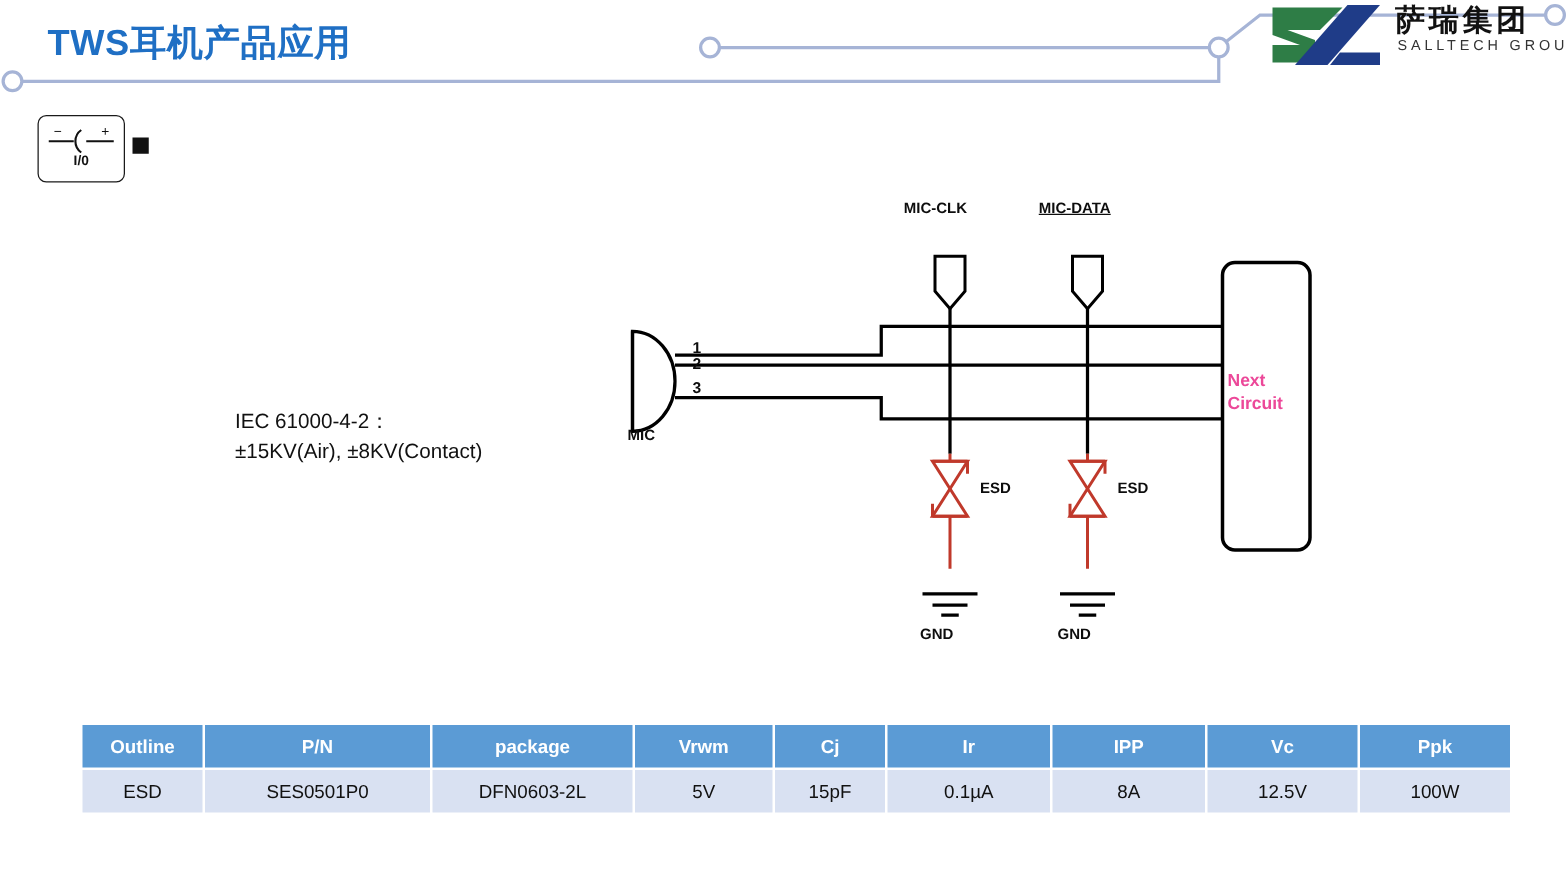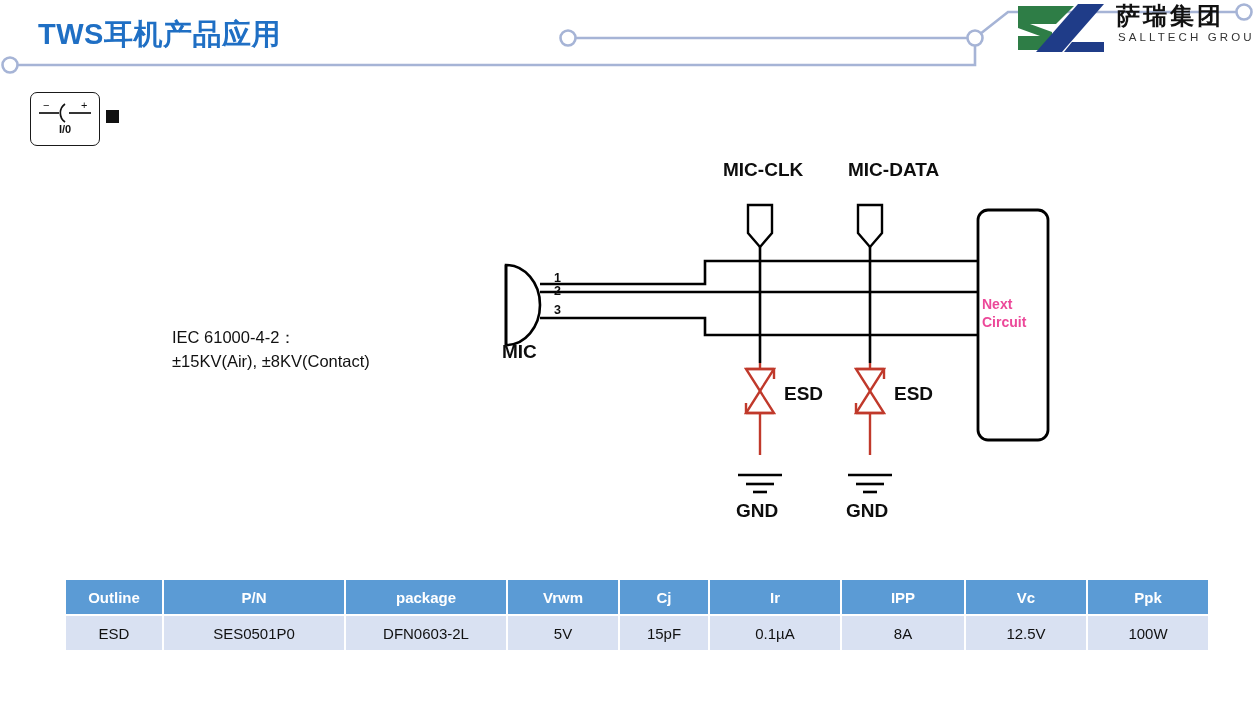--- a/index.html
+++ b/index.html
@@ -46,29 +46,29 @@
   .sec-bullet{
     position:absolute;left:106px;top:110px;width:13px;height:13px;background:#111;
   }
   .sec-title{
     position:absolute;left:132px;top:104px;
     font-size:21px;font-weight:bold;color:#0d0d0d;white-space:nowrap;
   }
 
   
   .spec{
-    position:absolute;left:172px;top:325px;
+    position:absolute;left:188px;top:325px;
     font-size:16.5px;color:#111;line-height:24px;white-space:nowrap;
   }
 
   
   .circuit{position:absolute;left:480px;top:155px;width:620px;height:380px;}
   .clabel{
     position:absolute;font-weight:bold;color:#0d0d0d;white-space:nowrap;
-    font-size:19px;
+    font-size:12px;
   }
   .clabel.sm{font-size:12.5px;}
   .nextbox-txt{
     position:absolute;left:502px;top:140px;width:72px;
     font-size:14px;font-weight:bold;color:#ec4899;line-height:18px;
   }
 
   
   .tbl{
     position:absolute;left:64px;top:578px;width:1126px;
@@ -182,21 +182,21 @@
       <g stroke="#000" stroke-width="2.6">
         <line x1="368" y1="320" x2="412" y2="320"></line>
         <line x1="376" y1="329" x2="404" y2="329"></line>
         <line x1="383" y1="337" x2="397" y2="337"></line>
       </g>
 
       <rect x="498" y="55" width="70" height="230" rx="10" ry="10" fill="#ffffff" stroke="#000" stroke-width="2.8"></rect>
     </svg>
 
     <div class="clabel" style="left:243px;top:4px;">MIC-CLK</div>
-    <div class="clabel" style="left:368px;top:4px;">MIC-DATA</div>
+    <div class="clabel" style="left:351px;top:4px;text-decoration:underline;">MIC-DATA</div>
     <div class="clabel" style="left:22px;top:186px;">MIC</div>
     <div class="clabel sm" style="left:74px;top:116px;">1</div>
     <div class="clabel sm" style="left:74px;top:129px;">2</div>
     <div class="clabel sm" style="left:74px;top:148px;">3</div>
     <div class="clabel" style="left:304px;top:228px;">ESD</div>
     <div class="clabel" style="left:414px;top:228px;">ESD</div>
     <div class="clabel" style="left:256px;top:345px;">GND</div>
     <div class="clabel" style="left:366px;top:345px;">GND</div>
     <div class="nextbox-txt">
       <div>Next</div>

